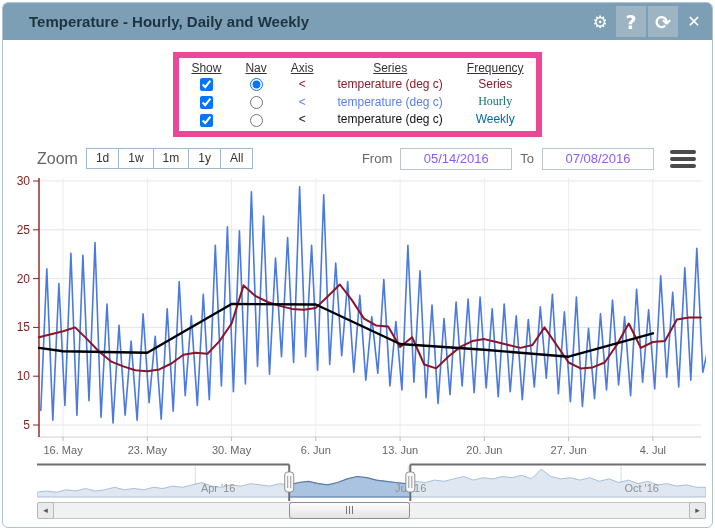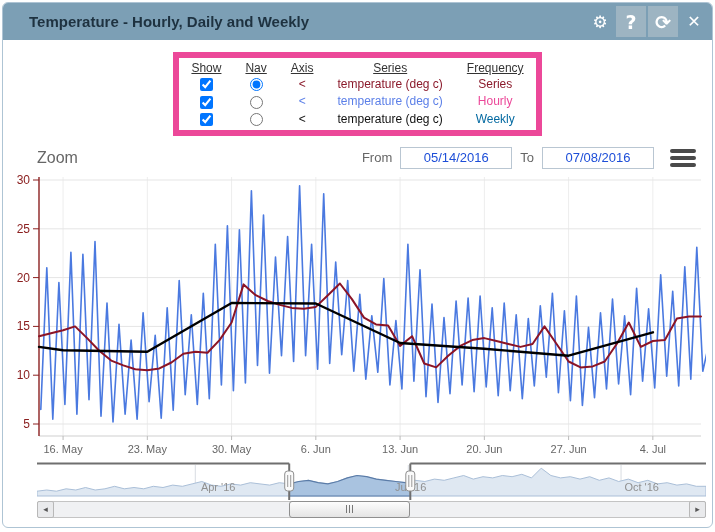--- a/index.html
+++ b/index.html
@@ -37,21 +37,21 @@
   .zoom-buttons { display:flex; }
   .zoom-btn {
     font-size:12px; color:#333; background:#fff; border:1px solid #9db8d2;
     padding:2px 9px 3px; margin-left:-1px; cursor:pointer; font-family:"Liberation Sans",sans-serif;
   }
   .zoom-btn:first-child { margin-left:0; }
   .range-group { margin-left:auto; display:flex; align-items:center; }
   .range-label { color:#666; font-size:13px; margin:0 8px; }
   .date-input {
     width:112px; height:22px; border:1px solid #b9c6d2; text-align:center;
-    font-size:13px; color:#1d4ed8; font-family:"Liberation Sans",sans-serif;
+    font-size:13px; color:#8b5cf6; font-family:"Liberation Sans",sans-serif;
   }
   .burger { width:26px; height:18px; margin:0 10px 0 16px; display:flex; flex-direction:column;
     justify-content:space-between; cursor:pointer; }
   .burger i { display:block; height:4px; background:#4a4a4a; border-radius:2px; }
   
   #main-chart { margin:2px 6px 0; height:288px; }
   #navigator { margin:2px 6px 0 34px; height:38px; position:relative; }
   #scrollbar { margin:1px 6px 0 34px; height:17px; position:relative; width:669px; }
   .sb-track { position:absolute; left:0; right:0; top:0; bottom:0; background:#f0f1f3;
     border:1px solid #c4c4c4; border-radius:2px; }
@@ -99,35 +99,42 @@
             <td><input type="radio" name="navsel" checked="" style=""></td>
             <td class="axis-cell"><span style="color: rgb(139, 26, 43);">&lt;</span></td>
             <td class="series-cell"><span style="color: rgb(139, 26, 43);">temperature (deg c)</span></td>
             <td class="freq-cell"><span style="color: rgb(139, 26, 43);">Series</span></td>
           </tr>
           <tr class="legend-row">
             <td><input type="checkbox" checked="" style=""></td>
             <td><input type="radio" name="navsel" style=""></td>
             <td class="axis-cell"><span style="color: rgb(91, 127, 232);">&lt;</span></td>
             <td class="series-cell"><span style="color: rgb(91, 127, 232);">temperature (deg c)</span></td>
-            <td class="freq-cell"><span style="color: #ec4899;">Hourly</span></td>
+            <td class="freq-cell"><span style="color: #0f766e; font-family: Liberation Serif, serif;">Hourly</span></td>
           </tr>
           <tr class="legend-row">
             <td><input type="checkbox" checked="" style=""></td>
             <td><input type="radio" name="navsel" style=""></td>
             <td class="axis-cell"><span style="color: rgb(17, 17, 17);">&lt;</span></td>
             <td class="series-cell"><span style="color: rgb(17, 17, 17);">temperature (deg c)</span></td>
             <td class="freq-cell"><span style="color: #0369a1;">Weekly</span></td>
           </tr>
         </tbody>
       </table>
     </div>
 
     <div class="toolbar">
       <span class="zoom-label">Zoom</span>
+      <div class="zoom-buttons">
+        <button class="zoom-btn">1d</button>
+        <button class="zoom-btn">1w</button>
+        <button class="zoom-btn">1m</button>
+        <button class="zoom-btn">1y</button>
+        <button class="zoom-btn">All</button>
+      </div>
       <div class="range-group">
         <span class="range-label">From</span>
         <input class="date-input" value="05/14/2016" style="">
         <span class="range-label">To</span>
         <input class="date-input" value="07/08/2016" style="">
         <div class="burger">
             <i></i>
             <i></i>
             <i></i>
           </div>

